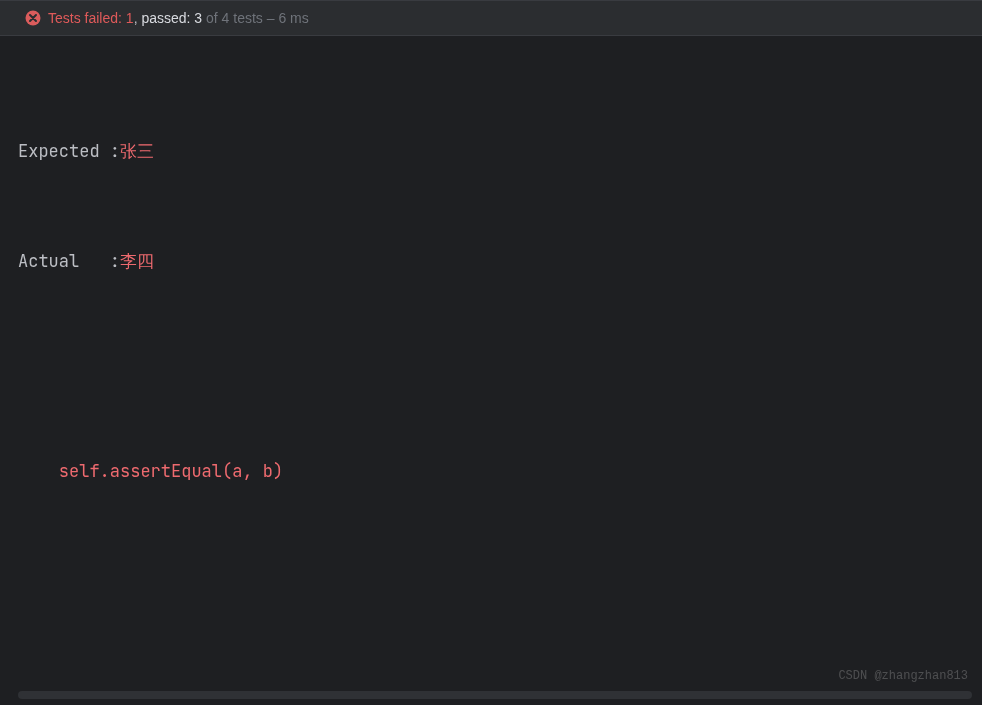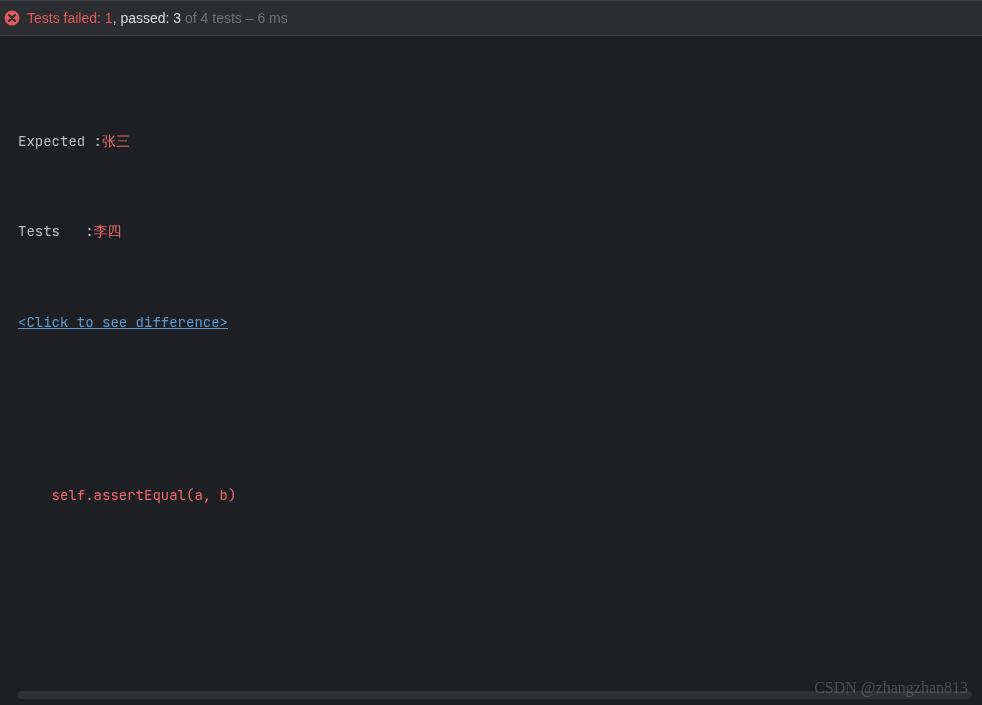--- a/index.html
+++ b/index.html
@@ -13,21 +13,21 @@
     overflow: hidden;
     position: relative;
   }
   .status-bar {
     height: 36px;
     background: #2b2d30;
     border-top: 1px solid #393b40;
     border-bottom: 1px solid #393b40;
     display: flex;
     align-items: center;
-    padding: 0 3px;
+    padding: 0 24px;
     gap: 6px;
   }
   .status-icon {
     width: 18px;
     height: 18px;
     display: inline-flex;
     align-items: center;
     justify-content: center;
   }
   .status-text {
@@ -35,23 +35,23 @@
     font-size: 14px;
   }
   .st-failed-label { color: #e05a5a; }
   .st-failed-count { color: #e05a5a; }
   .st-sep { color: #bcbec4; }
   .st-passed-label { color: #d9dbe0; }
   .st-passed-count { color: #d9dbe0; }
   .st-dim { color: #6f737a; }
 
   .console {
-    padding: 30px 18px 10px 18px;
+    padding: 24px 18px 10px 18px;
     line-height: 2.15;
-    font-size: 14px;
+    font-size: 17px;
     white-space: pre;
     height: calc(100% - 36px);
     overflow: hidden;
     position: relative;
   }
   .console .line { display: block; min-height: 1em; }
   .gray { color: #bcbec4; }
   .pinkred { color: #ee6a6f; }
   .link {
     color: #5a9bd4;
@@ -66,24 +66,24 @@
     right: 10px;
     bottom: 6px;
     height: 8px;
     background: #2f3135;
     border-radius: 4px;
   }
 
   .watermark {
     position: absolute;
     right: 14px;
-    bottom: 8px;
+    bottom: 22px;
     color: rgba(200,200,200,0.28);
-    font-family: Liberation Serif, serif;
-    font-size: 16px;
+    font-family: Liberation Mono, monospace;
+    font-size: 12px;
     pointer-events: none;
   }
 </style>
 </head>
 <body>
 
 <div class="status-bar">
   <span class="status-icon">
     <svg width="16" height="16" viewBox="0 0 16 16">
       <circle cx="8" cy="8" r="7.5" fill="#db5c5c"></circle>
@@ -92,22 +92,21 @@
   </span>
   <span class="status-text">
     <span class="st-failed-label">Tests failed:</span>
     <span class="st-failed-count">1</span><span class="st-sep">, </span><span class="st-passed-label">passed:</span>
     <span class="st-passed-count">3</span><span class="st-dim"> of 4 tests – 6 ms</span>
   </span>
 </div>
 
 <div class="console">
   <span class="line"><span class="gray">Expected :</span><span class="pinkred">张三</span></span>
-  <span class="line"><span class="gray">Tests   :</span><span class="pinkred">李四</span></span>
-  <span class="line"><span class="link">&lt;Click to see difference&gt;</span></span>
+  <span class="line"><span class="gray">Actual   :</span><span class="pinkred">李四</span></span>
   <span class="line blank"></span>
   <span class="line pinkred">    self.assertEqual(a, b)</span>
   
   
   
   
   
   
   
   

